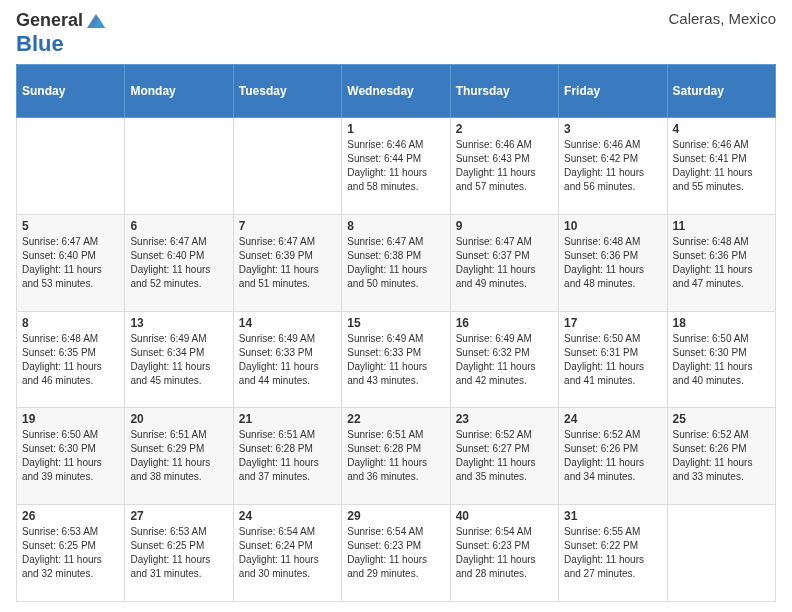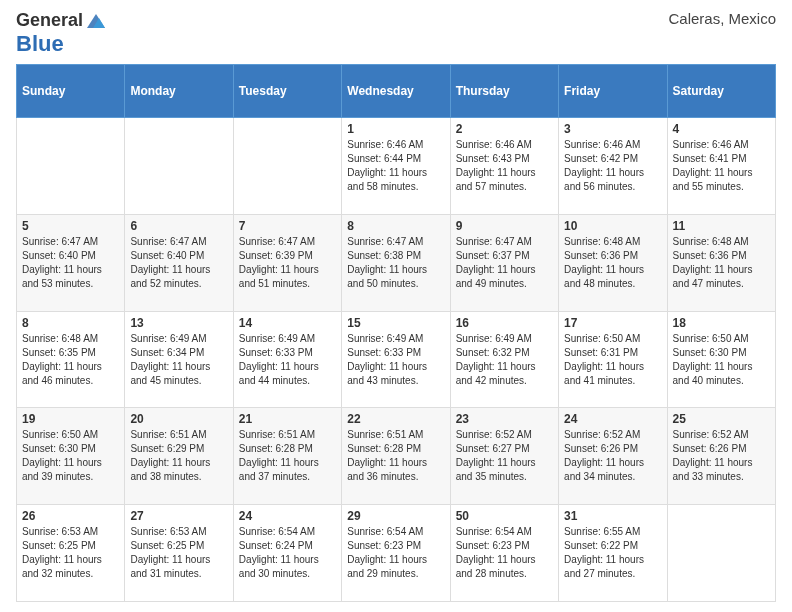--- a/index.html
+++ b/index.html
@@ -344,21 +344,21 @@
 and 30 minutes.</div>
           </td>
           <td>
             <span class="day-num">29</span>
             <div class="day-info" style="white-space: pre-line;">Sunrise: 6:54 AM
 Sunset: 6:23 PM
 Daylight: 11 hours
 and 29 minutes.</div>
           </td>
           <td>
-            <span class="day-num">50</span>
+            <span class="day-num">40</span>
             <div class="day-info" style="white-space: pre-line;">Sunrise: 6:54 AM
 Sunset: 6:23 PM
 Daylight: 11 hours
 and 28 minutes.</div>
           </td>
           <td>
             <span class="day-num">31</span>
             <div class="day-info" style="white-space: pre-line;">Sunrise: 6:55 AM
 Sunset: 6:22 PM
 Daylight: 11 hours

